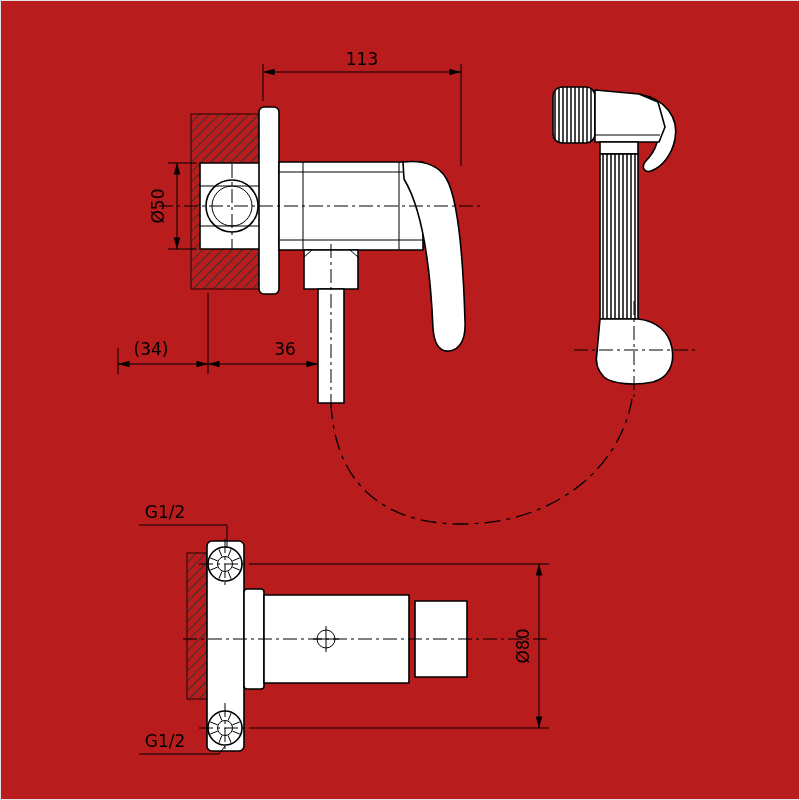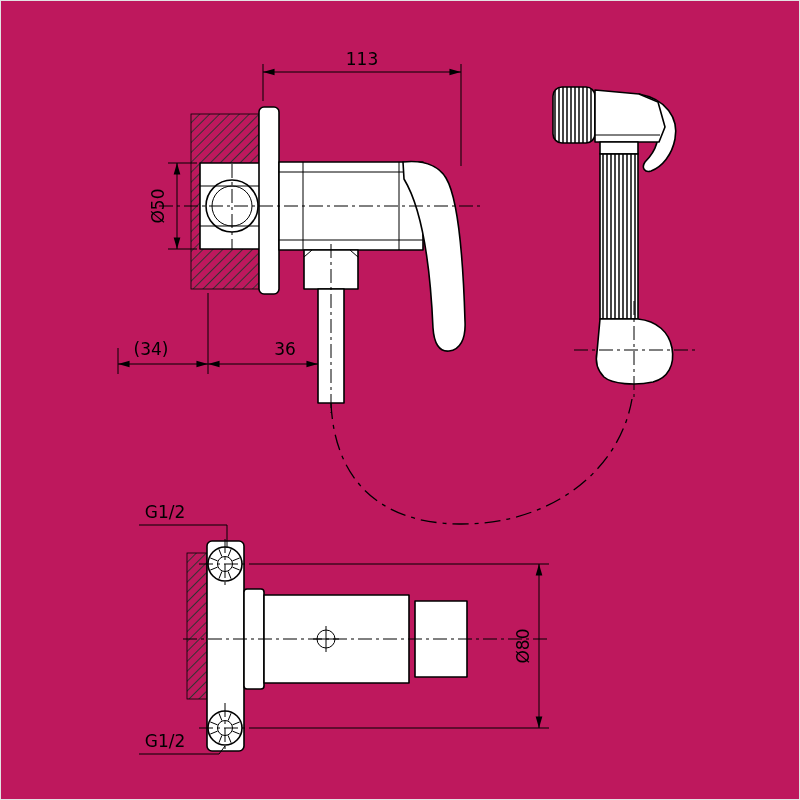--- a/index.html
+++ b/index.html
@@ -1,16 +1,16 @@
 <!DOCTYPE html>
 <html><head>
 <meta charset="utf-8">
 <style>
   html,body{margin:0;padding:0;background:#ffffff;}
-  .canvas{width:800px;height:800px;background:#be185d;border:1px solid #e3e3e3;box-sizing:border-box;font-family:"DejaVu Sans",sans-serif;}
+  .canvas{width:800px;height:800px;background:#b91c1c;border:1px solid #e3e3e3;box-sizing:border-box;font-family:"DejaVu Sans",sans-serif;}
   svg{display:block;}
   svg text{font-family:"DejaVu Sans",sans-serif;font-size:17px;fill:#000;}
   .outline{fill:#fff;stroke:#000;stroke-width:1.6;stroke-linejoin:round;}
   .onf{fill:none;stroke:#000;stroke-width:1.6;}
   .thin{fill:none;stroke:#000;stroke-width:1;}
   .dim{fill:none;stroke:#000;stroke-width:1;}
   .cl{fill:none;stroke:#000;stroke-width:1;stroke-dasharray:14 4 3 4;}
   .hose{fill:none;stroke:#000;stroke-width:1.3;stroke-dasharray:16 6 4 6;}
   .hatchrect{stroke:#000;stroke-width:0.8;}
 </style>

